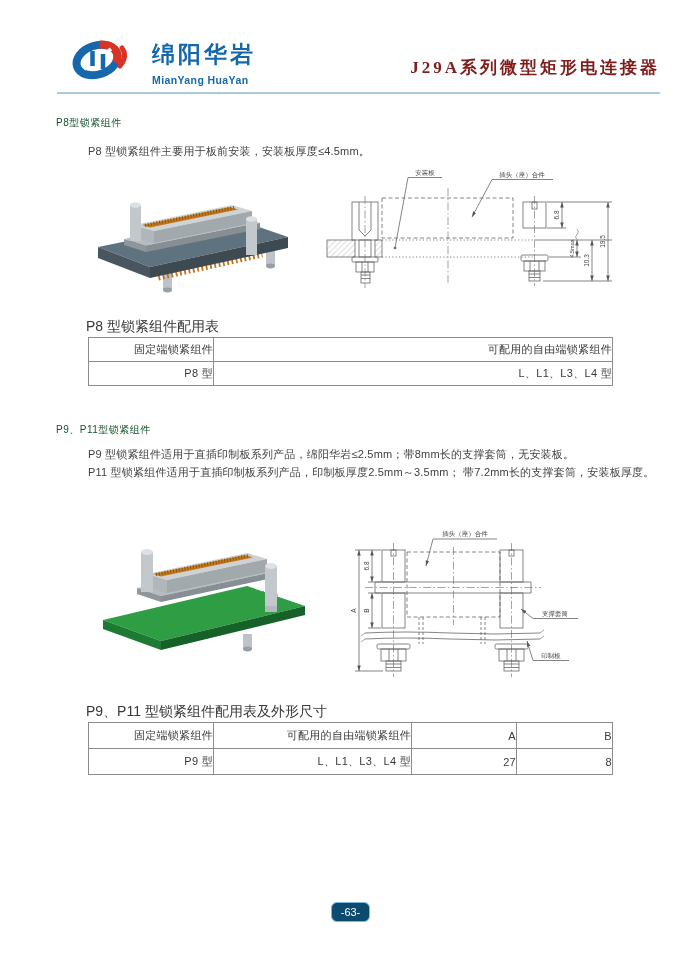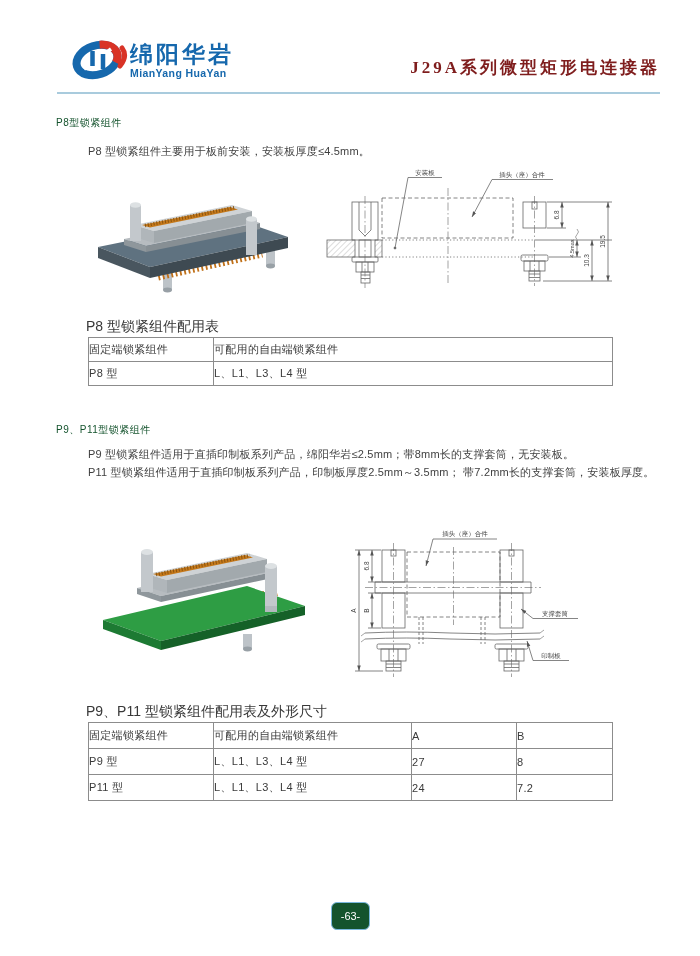--- a/index.html
+++ b/index.html
@@ -1,44 +1,44 @@
 <!DOCTYPE html>
 <html><head>
 <meta charset="utf-8">
 <style>
   html,body{margin:0;padding:0}
   body{width:700px;height:956px;background:#ffffff;font-family:"Liberation Sans",sans-serif;position:relative;overflow:hidden;color:#333}
   .abs{position:absolute}
 
   
-  .brand{left:70px;top:36px;display:flex;align-items:flex-start;gap:2px}
+  .brand{left:70px;top:36px;display:flex;align-items:flex-start;gap:24px}
   .brand-text{display:flex;flex-direction:column;margin-top:6px}
   .brand-cn{font-size:23px;font-weight:bold;color:#1668ad;letter-spacing:3px;line-height:1.05}
-  .brand-en{font-size:10.5px;font-weight:bold;color:#1668ad;letter-spacing:.4px;margin-top:1px}
+  .brand-en{font-size:10.5px;font-weight:bold;color:#1668ad;letter-spacing:.4px;margin-top:8px}
   .doc-title{right:40px;top:56px;font-family:"Liberation Serif",serif;font-size:17px;color:#7f1d1d;letter-spacing:3px;font-weight:bold}
   .rule{left:57px;top:92px;width:603px;height:2px;background:#a9cbdd}
 
   
   .sec-title{left:56px;font-size:10px;color:#14532d;letter-spacing:.5px}
   .body-text{left:88px;font-size:11px;color:#3f3f3f;letter-spacing:.2px}
   .caption{left:86px;font-size:14px;color:#383838}
 
   
   table{border-collapse:collapse;table-layout:fixed;background:#fff;position:absolute}
   .t1{left:88px;top:337px;width:524px}
   .t2{left:88px;top:722px;width:524px}
-  th,td{border:1px solid #8c8c8c;font-weight:normal;font-size:11px;color:#3a3a3a;text-align:left;padding:0;letter-spacing:.3px}
+  th,td{border:1px solid #8c8c8c;font-weight:normal;font-size:11px;color:#3a3a3a;text-align:right;padding:0;letter-spacing:.3px}
   .t1 th,.t1 td{height:23px}
   .t2 th,.t2 td{height:25px}
 
   
   .drawing text{font-family:"Liberation Sans",sans-serif}
 
   
-  .badge{left:331px;top:902px;width:39px;height:28px;background:#14532d;border:1.5px solid #7ab7de;border-radius:6px;color:#fff;font-size:11px;display:flex;align-items:center;justify-content:center;box-sizing:border-box}
+  .badge{left:331px;top:902px;width:39px;height:20px;background:#0c4a6e;border:1.5px solid #7ab7de;border-radius:6px;color:#fff;font-size:11px;display:flex;align-items:center;justify-content:center;box-sizing:border-box}
 </style>
 </head>
 <body>
 
 <div class="abs brand">
   <svg width="58" height="50" viewBox="0 0 58 50">
     <g transform="rotate(-18 27 24)">
       <ellipse cx="27" cy="24" rx="21" ry="14.5" fill="none" stroke="#1668ad" stroke-width="8"></ellipse>
       <path d="M34.2,10.2 A21,14.5 0 0,1 44.2,32.3" fill="none" stroke="#d93326" stroke-width="8"></path>
     </g>
@@ -305,22 +305,16 @@
     <th>可配用的自由端锁紧组件</th>
     <th>A</th>
     <th>B</th>
   </tr>
   <tr>
     <td>P9 型</td>
     <td>L、L1、L3、L4 型</td>
     <td>27</td>
     <td>8</td>
   </tr>
-  <tr>
-    <td>P11 型</td>
-    <td>L、L1、L3、L4 型</td>
-    <td>24</td>
-    <td>7.2</td>
-  </tr>
 </tbody>
   </table>
 
 <div class="abs badge">-63-</div>
 
 </body></html>

